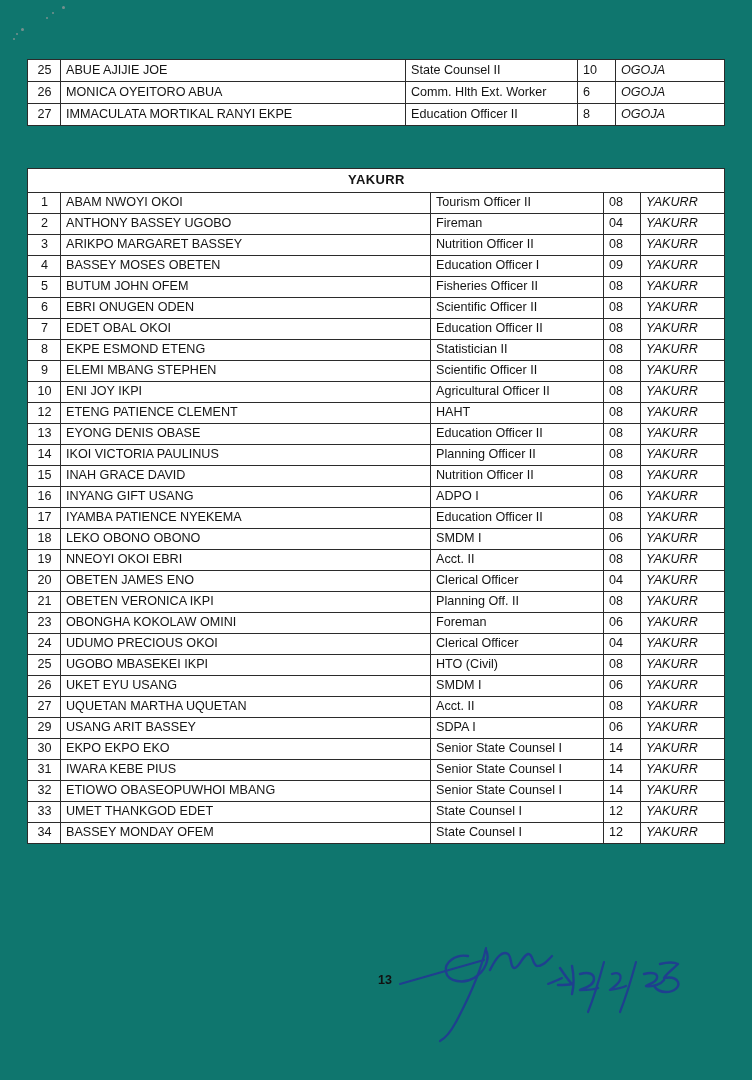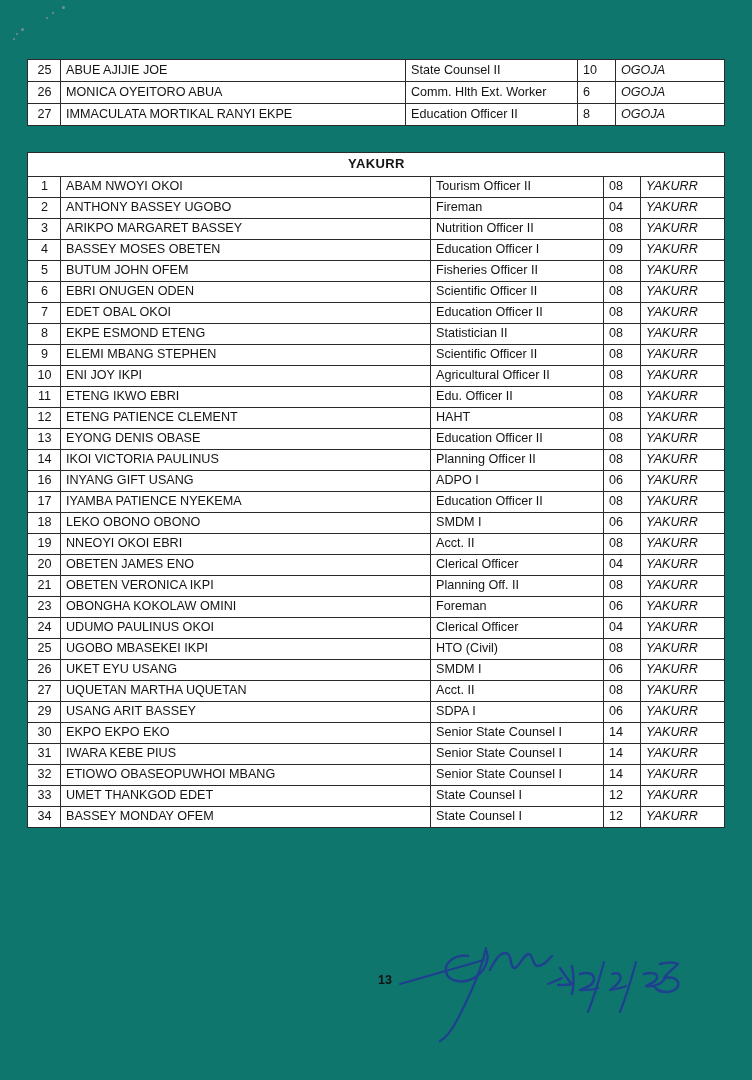--- a/index.html
+++ b/index.html
@@ -69,21 +69,21 @@
     left: 27px;
     top: 59px;
     width: 697px;
   }
   #table-ogoja td { height: 16px; }
 
   
   #table-yakurr {
     position: absolute;
     left: 27px;
-    top: 152px;
+    top: 168px;
     width: 697px;
   }
 
   
   .page-number {
     position: absolute;
     left: 378px;
     top: 973px;
     font-size: 12.5px;
     font-weight: bold;
@@ -220,44 +220,44 @@
           <td class="c-lga">YAKURR</td>
         </tr>
         <tr>
           <td class="c-num">10</td>
           <td class="c-name">ENI JOY IKPI</td>
           <td class="c-post">Agricultural Officer II</td>
           <td class="c-grade">08</td>
           <td class="c-lga">YAKURR</td>
         </tr>
         <tr>
-          <td class="c-num">11</td>
-          <td class="c-name">ETENG IKWO EBRI</td>
-          <td class="c-post">Edu. Officer II</td>
-          <td class="c-grade">08</td>
-          <td class="c-lga">YAKURR</td>
-        </tr>
-        <tr>
           <td class="c-num">12</td>
           <td class="c-name">ETENG PATIENCE CLEMENT</td>
           <td class="c-post">HAHT</td>
           <td class="c-grade">08</td>
           <td class="c-lga">YAKURR</td>
         </tr>
         <tr>
           <td class="c-num">13</td>
           <td class="c-name">EYONG DENIS OBASE</td>
           <td class="c-post">Education Officer II</td>
           <td class="c-grade">08</td>
           <td class="c-lga">YAKURR</td>
         </tr>
         <tr>
           <td class="c-num">14</td>
           <td class="c-name">IKOI VICTORIA PAULINUS</td>
           <td class="c-post">Planning Officer II</td>
+          <td class="c-grade">08</td>
+          <td class="c-lga">YAKURR</td>
+        </tr>
+        <tr>
+          <td class="c-num">15</td>
+          <td class="c-name">INAH GRACE DAVID</td>
+          <td class="c-post">Nutrition Officer II</td>
           <td class="c-grade">08</td>
           <td class="c-lga">YAKURR</td>
         </tr>
         <tr>
           <td class="c-num">16</td>
           <td class="c-name">INYANG GIFT USANG</td>
           <td class="c-post">ADPO I</td>
           <td class="c-grade">06</td>
           <td class="c-lga">YAKURR</td>
         </tr>
@@ -298,21 +298,21 @@
         </tr>
         <tr>
           <td class="c-num">23</td>
           <td class="c-name">OBONGHA KOKOLAW OMINI</td>
           <td class="c-post">Foreman</td>
           <td class="c-grade">06</td>
           <td class="c-lga">YAKURR</td>
         </tr>
         <tr>
           <td class="c-num">24</td>
-          <td class="c-name">UDUMO PAULINUS OKOI</td>
+          <td class="c-name">UDUMO PRECIOUS OKOI</td>
           <td class="c-post">Clerical Officer</td>
           <td class="c-grade">04</td>
           <td class="c-lga">YAKURR</td>
         </tr>
         <tr>
           <td class="c-num">25</td>
           <td class="c-name">UGOBO MBASEKEI IKPI</td>
           <td class="c-post">HTO (Civil)</td>
           <td class="c-grade">08</td>
           <td class="c-lga">YAKURR</td>

